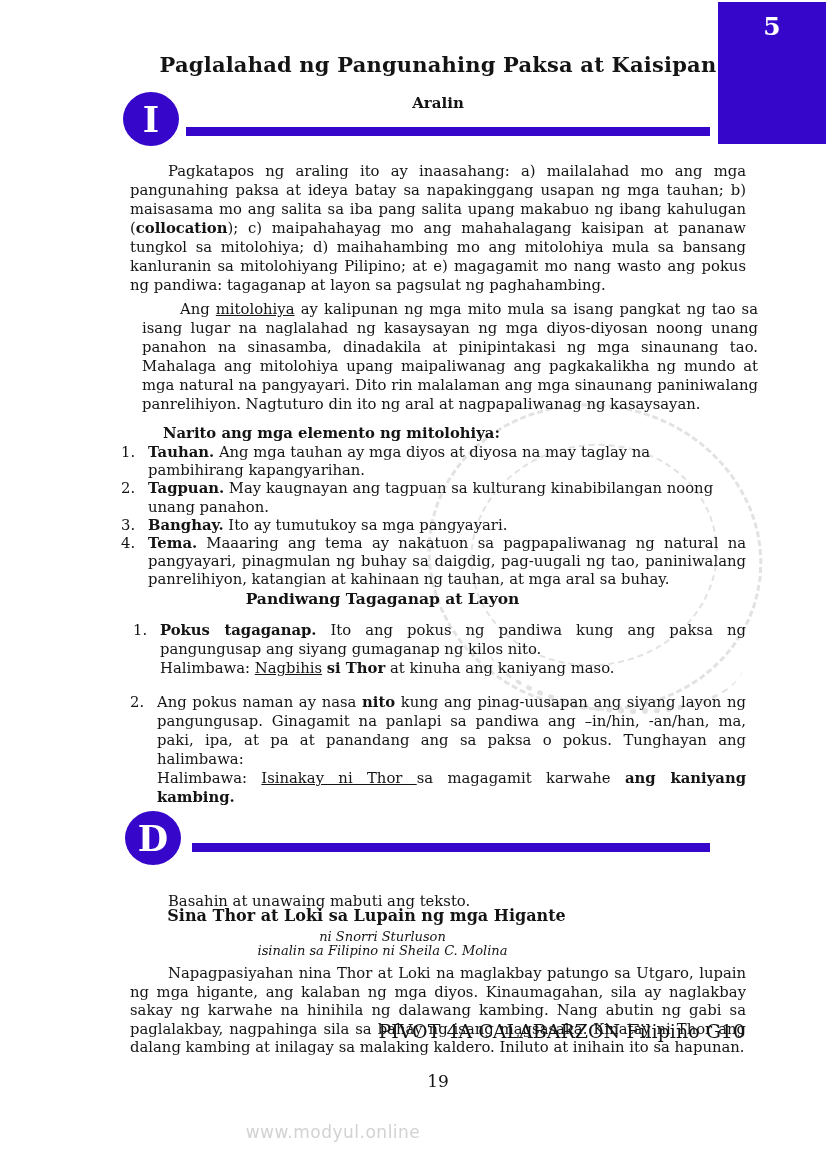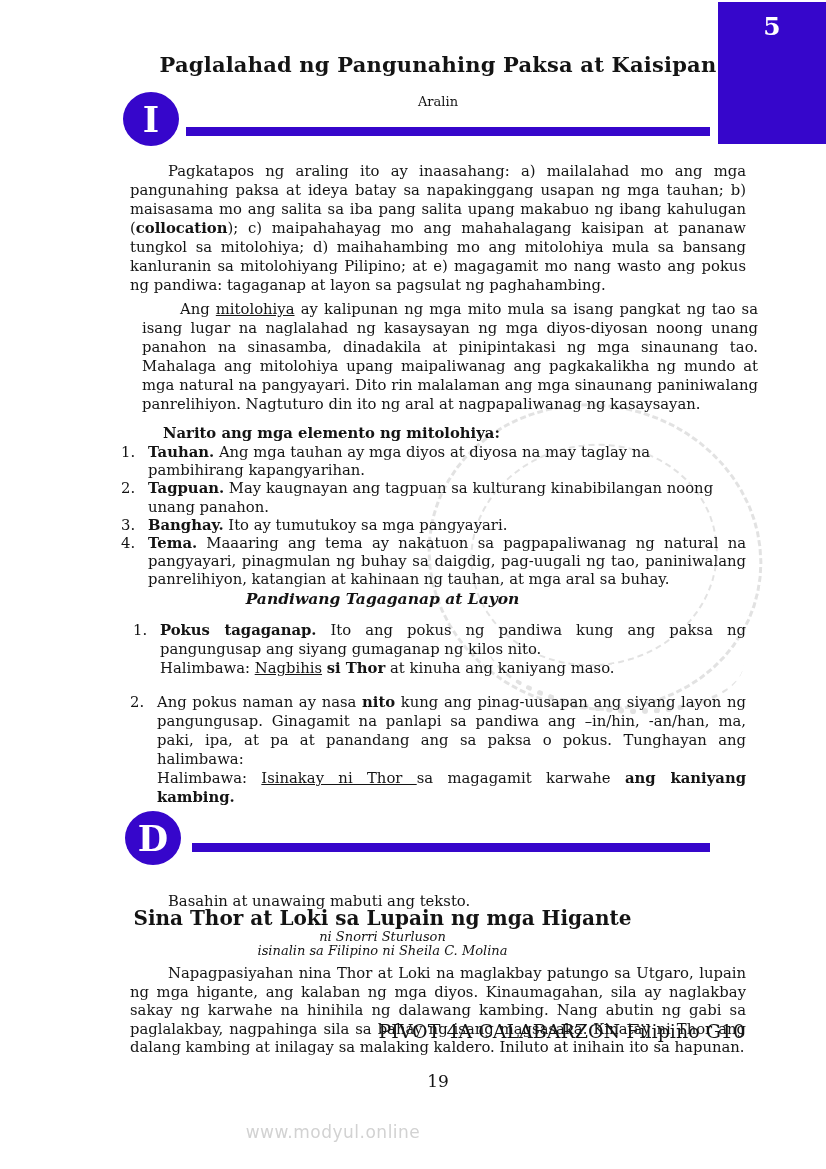--- a/index.html
+++ b/index.html
@@ -13,21 +13,21 @@
     position:absolute; left:718px; top:2px; width:108px; height:142px;
     background:var(--accent); color:#ffffff; text-align:center; font-weight:bold;
   }
   .week-word { padding-top:40px; font-size:26px; letter-spacing:1px; }
   .week-num  { padding-top:10px; font-size:25px; }
   
   .title {
     position:absolute; left:130px; top:52px; width:616px; margin:0;
     text-align:center; font-size:21px; font-weight:bold; letter-spacing:.2px;
   }
-  .subtitle { position:absolute; left:130px; top:94px; width:616px; text-align:center; font-size:13px; }
+  .subtitle { position:absolute; left:130px; top:94px; width:616px; text-align:center; font-size:15px;font-weight:bold; }
   
   .circle {
     position:absolute; width:56px; height:54px; border-radius:50%;
     background:var(--accent); color:#ffffff; display:flex; align-items:center; justify-content:center;
     font-weight:bold; font-size:35px;
   }
   .circle-i { left:123px; top:92px; }
   .circle-d { left:125px; top:811px; }
   .rule { position:absolute; height:9px; background:var(--accent); }
   .rule-i { left:186px; top:127px; width:524px; }
@@ -38,27 +38,27 @@
   .indent { text-indent:38px; }
   .p1 { top:161px; }
   .p2 { top:299px;margin-left:12px; }
   .elements-heading { top:423px; font-weight:bold; text-indent:33px; }
   .list { position:absolute; left:121px; width:625px; font-size:14.8px; line-height:18.2px; }
   .elements-list { top:443px; }
   .li { display:flex; }
   .li .num { width:27px; flex:none; }
   .li-body { flex:1; }
   .elements-list .li:last-child .li-body { text-align:justify; }
-  .pandiwa-heading { top:589px; left:130px; width:505px; text-align:center; font-weight:bold; font-size:15.5px;font-style:italic; }
+  .pandiwa-heading { top:589px; left:130px; width:505px; text-align:center; font-weight:bold; font-size:15.5px; }
   .pandiwa-item-1 { top:620px; left:133px; width:613px; line-height:19px; }
   .pandiwa-item-2 { top:692px; left:130px; width:616px; line-height:19px; }
   .pandiwa-item-1 .main, .pandiwa-item-2 .main { text-align:justify; }
   
   .instruction { position:absolute; left:168px; top:877px; font-size:14.8px; }
-  .story-title { position:absolute; left:130px; top:906px; width:505px; text-align:center; font-weight:bold; font-size:20px; }
+  .story-title { position:absolute; left:114px; top:906px; width:505px; text-align:center; font-weight:bold; font-size:16px; }
   .byline { position:absolute; left:130px; width:505px; text-align:center; font-style:italic; font-size:13px; }
   .byline-1 { top:929px; }
   .byline-2 { top:943px; }
   .story-p { top:964px; line-height:18.5px; }
   
   .page-num { position:absolute; left:130px; top:1071px; width:616px; text-align:center; font-size:17px; }
   .module-label { position:absolute; right:81px; top:1020px; font-size:19px; }
   .site-watermark {
     position:absolute; left:0; top:1122px; width:666px; text-align:center;
     font-family:"DejaVu Sans","Liberation Sans",sans-serif; font-size:17px; letter-spacing:.5px; color:var(--wm);

